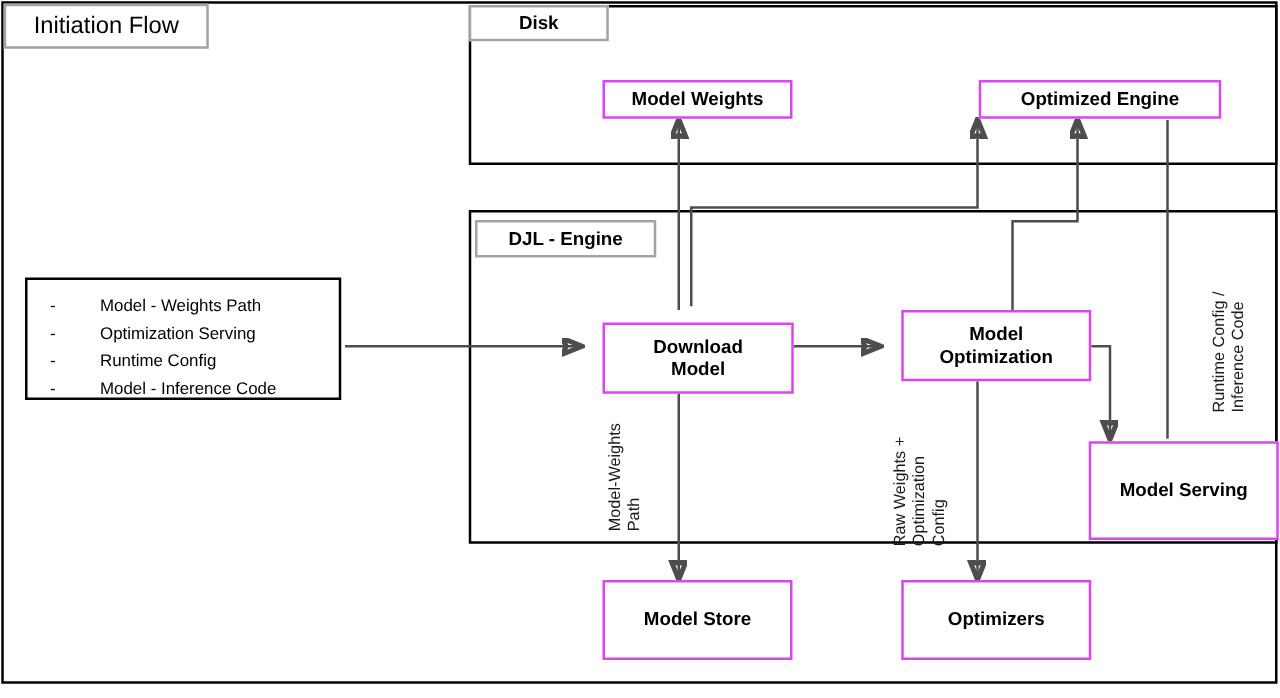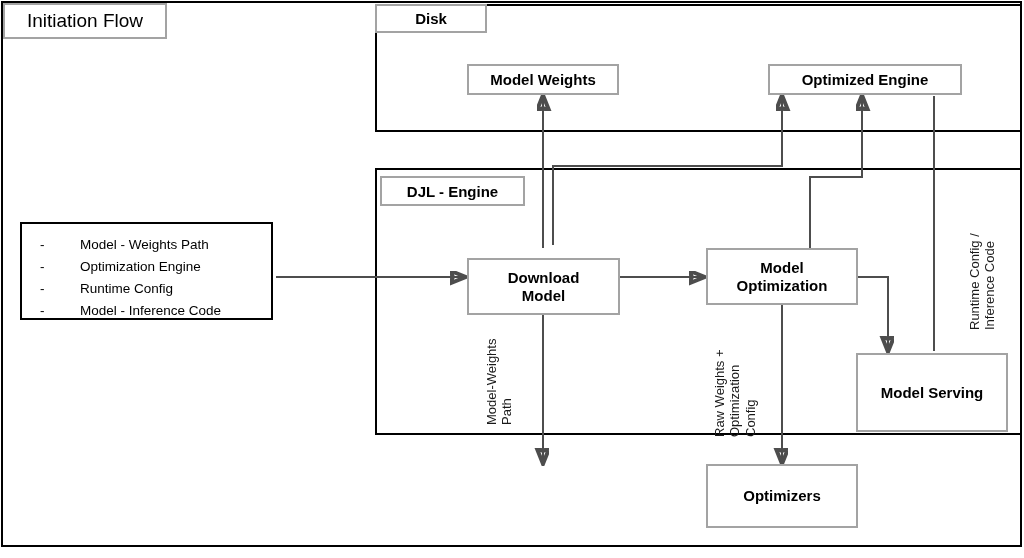--- a/index.html
+++ b/index.html
@@ -17,29 +17,30 @@
     width: 1024px;
     height: 558px;
     background: #ffffff;
     overflow: hidden;
   }
   
   .box {
     position: absolute;
     box-sizing: border-box;
     background: #ffffff;
-    border: 2px solid #a3a3a3;
+    border: 2px solid #d946ef;
     display: flex;
     align-items: center;
     justify-content: center;
     text-align: center;
     font-weight: bold;
     font-size: 15px;
     line-height: 1.15;
     z-index: 5;
+    margin-left: 15px;
   }
   .container-frame {
     position: absolute;
     box-sizing: border-box;
     background: transparent;
     border: 2px solid #000000;
     z-index: 1;
   }
   .tab-label {
     position: absolute;
@@ -170,21 +171,21 @@
   </svg>
 
   <div id="model-info-body" style="left:20px; top:222px; width:253px; height:98px;">
     <ul>
       <li>
         <span class="dash">-</span>
         <span>Model - Weights Path</span>
       </li>
       <li>
         <span class="dash">-</span>
-        <span>Optimization Engine</span>
+        <span>Optimization Serving</span>
       </li>
       <li>
         <span class="dash">-</span>
         <span>Runtime Config</span>
       </li>
       <li>
         <span class="dash">-</span>
         <span>Model - Inference Code</span>
       </li>
     </ul>
@@ -205,20 +206,23 @@
 
   <div class="box" style="left:706px; top:248px; width:152px; height:57px; flex-direction:column;">
     <span>Model</span>
     <span>Optimization</span>
   </div>
 
   <div class="box" style="left:856px; top:353px; width:152px; height:79px;">
     <span>Model Serving</span>
   </div>
 
+  <div class="box" style="left:467px; top:464px; width:152px; height:64px;">
+    <span>Model Store</span>
+  </div>
 
   <div class="box" style="left:706px; top:464px; width:152px; height:64px;">
     <span>Optimizers</span>
   </div>
 
   <div class="vlabel" style="left:484px; top:425px;">Model-Weights
 Path</div>
 
   <div class="vlabel" style="left:712px; top:437px;">Raw Weights +
 Optimization

